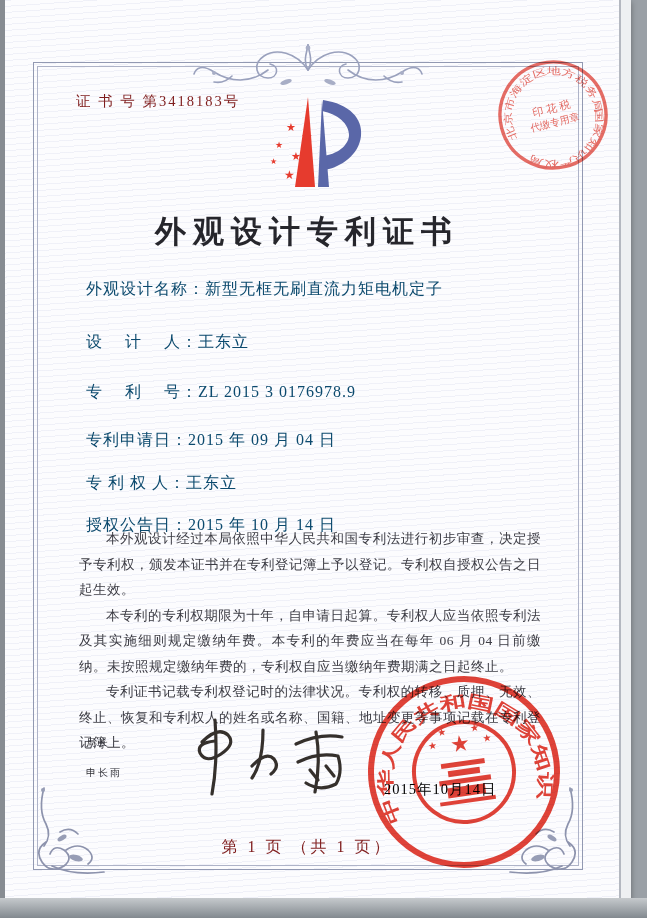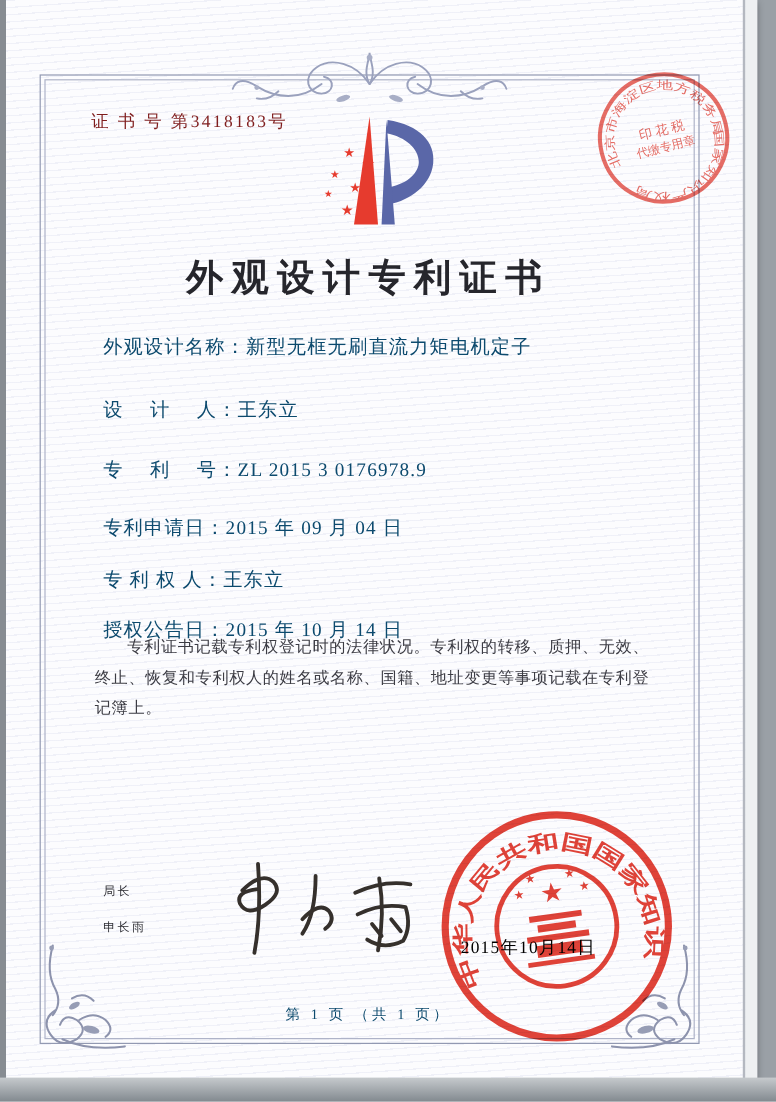--- a/index.html
+++ b/index.html
@@ -37,21 +37,21 @@
   .field{left:76px;font-size:16px;color:#0c4a6e;letter-spacing:1px;white-space:pre;}
   .field .lbl{letter-spacing:1px;}
   .paragraphs{left:79px;top:526px;width:462px;}
   .paragraphs p{
     margin:0;text-indent:2em;text-align:justify;
     font-size:13.5px;line-height:25.5px;letter-spacing:0.5px;color:#3c3c44;
   }
   .director{left:86px;font-size:10px;letter-spacing:2px;color:#2e2e34;font-weight:500;}
   .issue-date{left:384px;top:780px;font-size:14.5px;letter-spacing:1px;color:#000000;z-index:8;}
   .page-footer{left:33px;top:837px;width:548px;text-align:center;
-    font-size:12px;letter-spacing:3px;color:#0c4a6e;}
+    font-size:16px;letter-spacing:3px;color:#7f1d1d;}
   .seal{mix-blend-mode:multiply;}
   svg{display:block;}
 </style>
 </head>
 <body>
 
 <div class="abs paper"></div>
 <div class="abs paper-right-strip"></div>
 <div class="abs paper-right-edge"></div>
 <div class="abs scan-left-edge"></div>
@@ -141,20 +141,22 @@
   <span class="lbl">专利申请日：</span><span>2015 年 09 月 04 日</span>
 </div>
 <div class="abs field" style="top:455px">
   <span class="lbl">专 利 权 人：</span><span>王东立</span>
 </div>
 <div class="abs field" style="top:497px">
   <span class="lbl">授权公告日：</span><span>2015 年 10 月 14 日</span>
 </div>
 
 <div class="abs paragraphs">
+  <p>本外观设计经过本局依照中华人民共和国专利法进行初步审查，决定授予专利权，颁发本证书并在专利登记簿上予以登记。专利权自授权公告之日起生效。</p>
+  <p>本专利的专利权期限为十年，自申请日起算。专利权人应当依照专利法及其实施细则规定缴纳年费。本专利的年费应当在每年 06 月 04 日前缴纳。未按照规定缴纳年费的，专利权自应当缴纳年费期满之日起终止。</p>
   <p>专利证书记载专利权登记时的法律状况。专利权的转移、质押、无效、终止、恢复和专利权人的姓名或名称、国籍、地址变更等事项记载在专利登记簿上。</p>
 </div>
 
 <div class="abs director" style="top:736px">局长</div>
 <div class="abs director" style="top:766px">申长雨</div>
 
 <svg class="abs" style="left:168px;top:708px;" width="190" height="98" viewBox="0 0 190 98">
   <g stroke="#35302c" stroke-width="3.2" fill="none" stroke-linecap="round" stroke-linejoin="round">
     <path d="M34,34 q16,-16 26,-7 q8,9 -7,19 q-15,10 -21,-1 q-4,-10 15,-12"></path>
     <path d="M47,12 q3,42 -3,74"></path>

